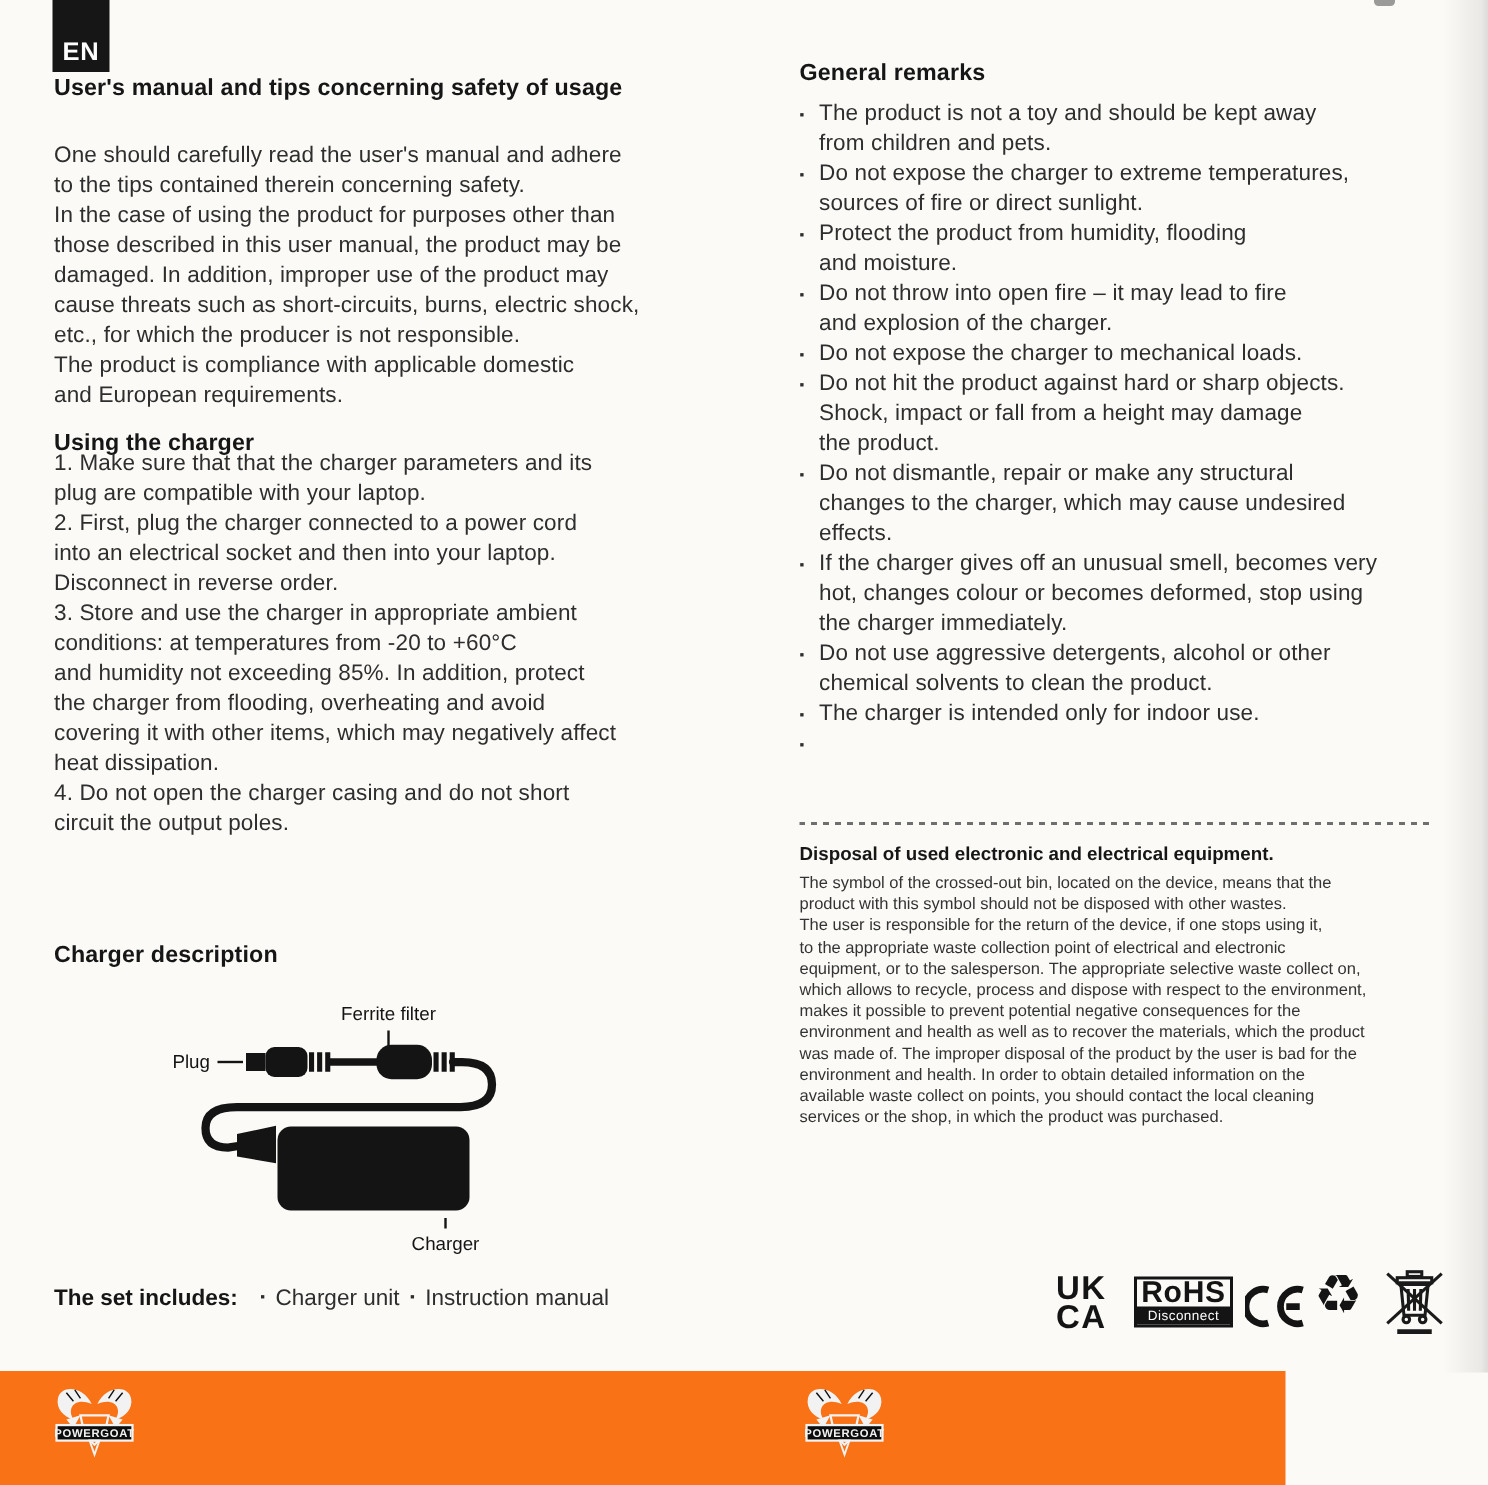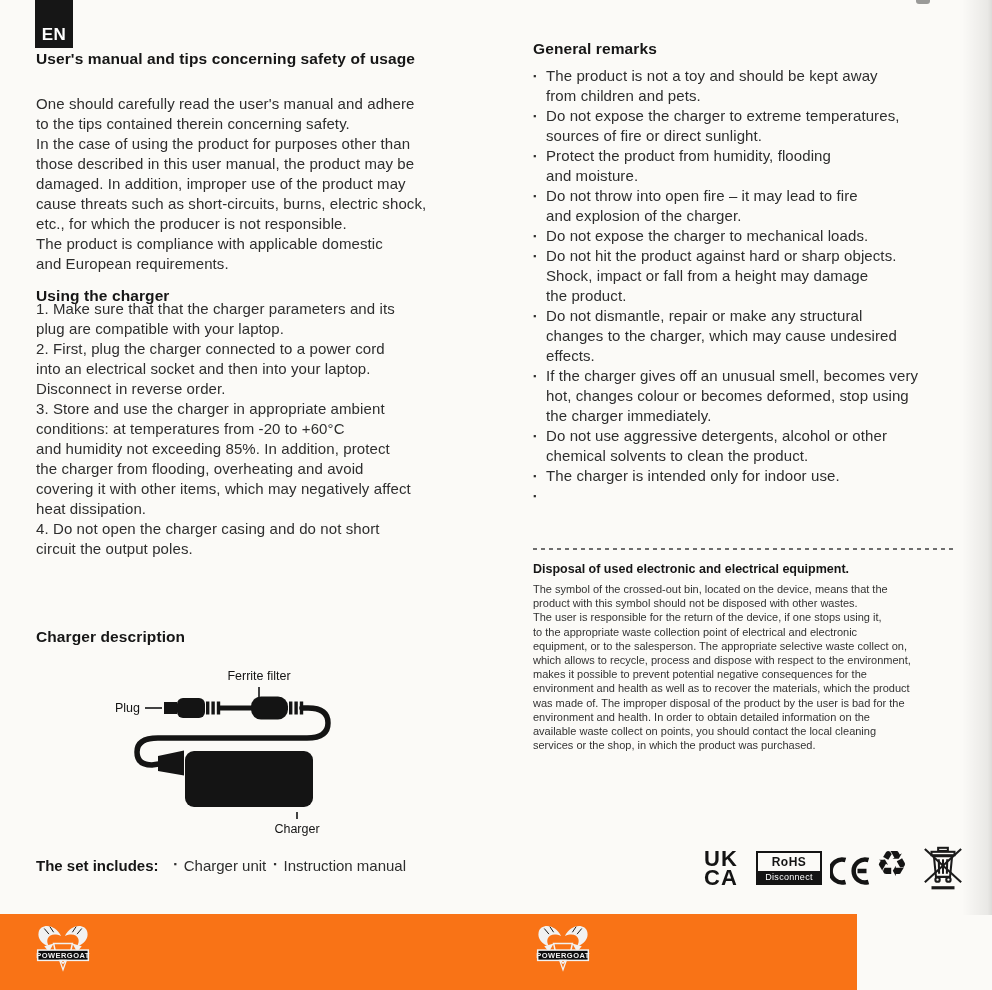--- a/index.html
+++ b/index.html
@@ -27,21 +27,21 @@
   .divider{position:absolute;left:533px;top:548px;width:420px;height:2px;
         background:repeating-linear-gradient(90deg,#6f6f6f 0 4px,transparent 4px 8px);}
   .disposal-h{position:absolute;left:533px;top:562px;font-size:12.5px;font-weight:bold;color:#161616;}
   .disposal-p{position:absolute;left:533px;top:582px;width:436px;font-size:11px;line-height:14.2px;
         white-space:pre-line;color:#333;}
 
   
   .ukca{position:absolute;left:704px;top:849px;font-weight:bold;font-size:22px;line-height:19px;
         color:#141414;letter-spacing:1px;}
   .rohs{position:absolute;left:756px;top:851px;width:62px;border:2.5px solid #141414;background:#fbfaf7;text-align:center;}
-  .rohs-title{font-weight:bold;font-size:12px;line-height:18px;color:#141414;letter-spacing:.5px;}
+  .rohs-title{font-weight:bold;font-size:20px;line-height:18px;color:#141414;letter-spacing:.5px;}
   .rohs-sub{background:#141414;color:#fff;font-size:9px;line-height:12px;letter-spacing:.3px;}
   .recycle{position:absolute;left:876px;top:846px;font-family:"DejaVu Sans",sans-serif;
         font-size:36px;line-height:36px;color:#141414;}
 
   .footer{position:absolute;left:0;top:914px;width:857px;height:76px;background:#f97316;}
   .goat{position:absolute;top:5px;}
   .goat-1{left:33px;} .goat-2{left:533px;}
 
   .set-includes{display:flex;align-items:center;font-size:15px;}
   .set-includes .lbl{font-weight:bold;color:#161616;margin-right:8px;}

